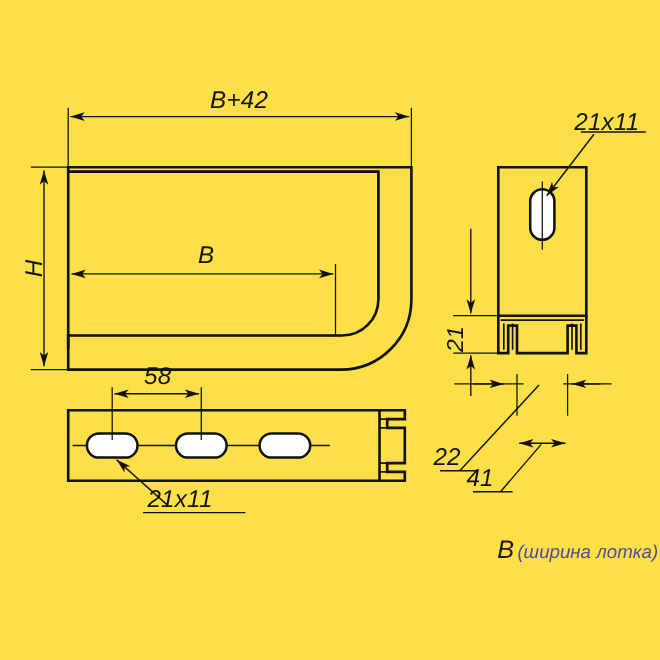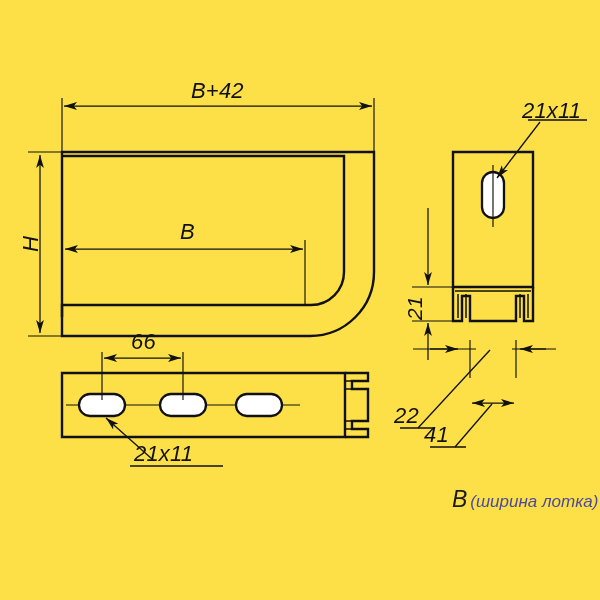--- a/index.html
+++ b/index.html
@@ -262,21 +262,21 @@
     </g>
 
   </svg>
 
   <div class="dimtext" style="left:191px; top:80px;">B+42</div>
 
   <div class="dimtext" style="left:180px; top:221px;">B</div>
 
   <div class="dimtext rot90" style="left:20px; top:252px;">H</div>
 
-  <div class="dimtext" style="left:131px; top:331px;">66</div>
+  <div class="dimtext" style="left:131px; top:331px;">58</div>
 
   <div class="dimtext" style="left:134px; top:443px;">21x11</div>
 
   <div class="dimtext" style="left:522px; top:100px;">21x11</div>
 
   <div class="dimtext rot90 small" style="left:404px; top:320px;">21</div>
 
   <div class="dimtext" style="left:394px; top:405px;">22</div>
 
   <div class="dimtext" style="left:424px; top:424px;">41</div>

